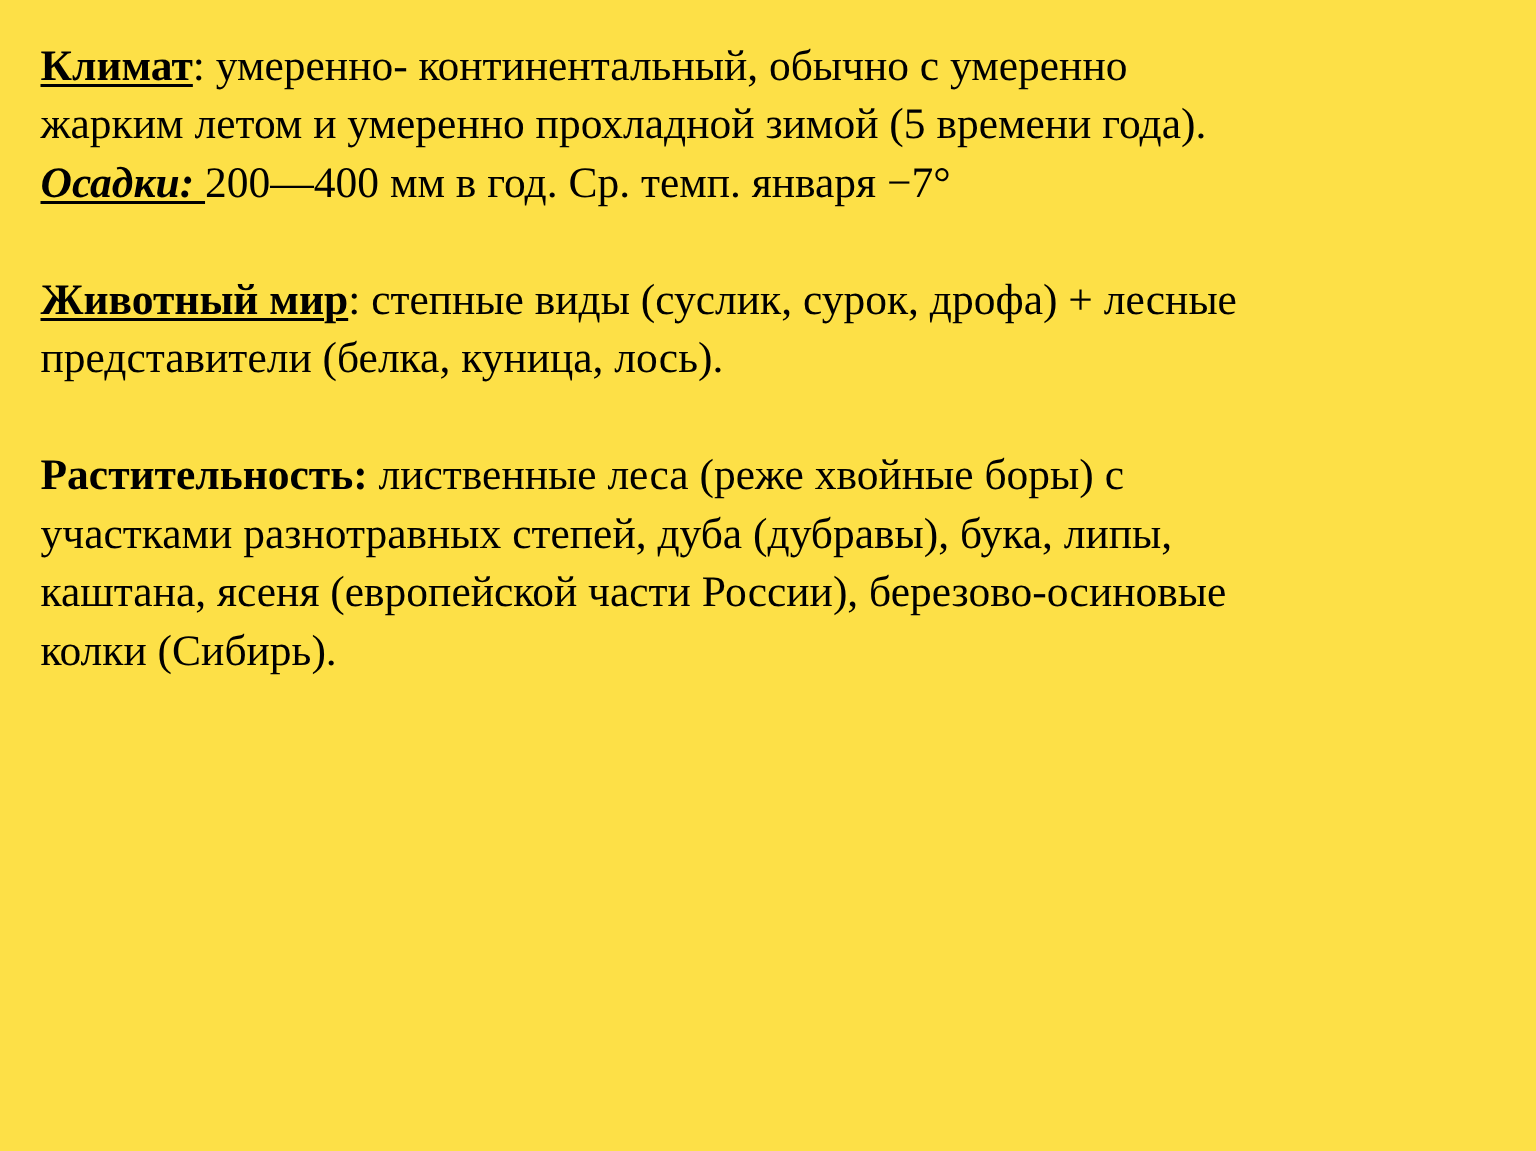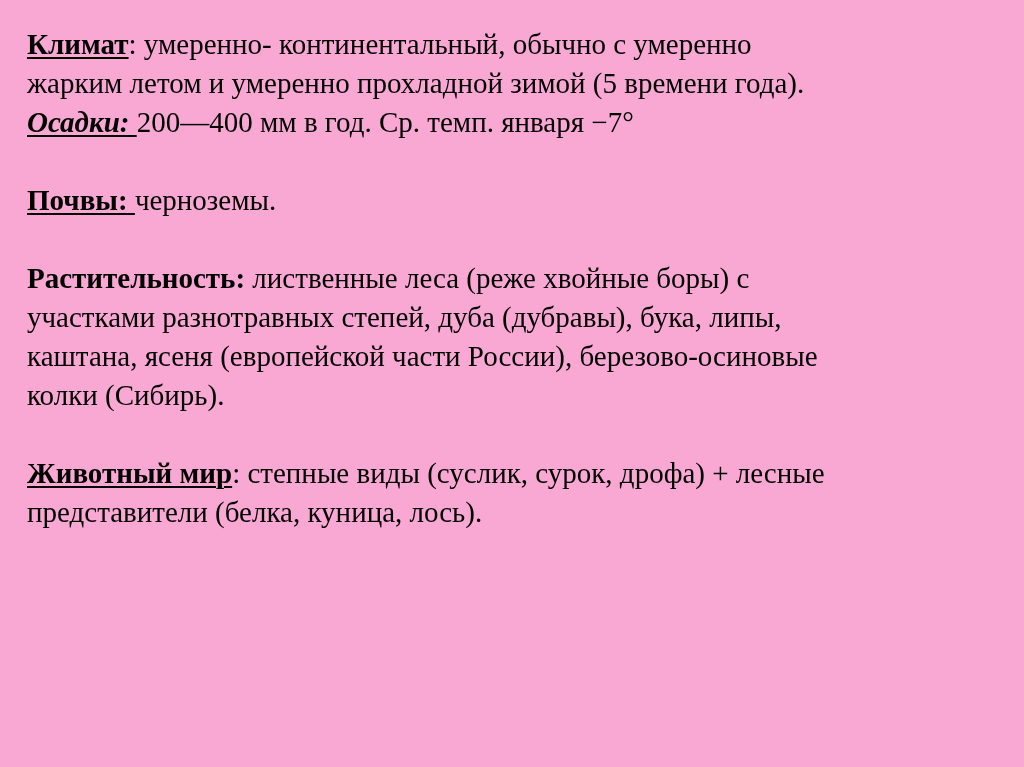--- a/index.html
+++ b/index.html
@@ -5,21 +5,21 @@
   html, body {
     margin: 0;
     padding: 0;
     background: #ffffff;
   }
   .slide {
     position: relative;
     width: 1024px;
     height: 767px;
     box-sizing: border-box;
-    background: #f9a8d4;
+    background: #fde047;
     color: #000000;
     padding: 25px 30px 0 27px;
     font-family: "Liberation Serif", "DejaVu Serif", serif;
     font-size: 29px;
     line-height: 39px;
     overflow: hidden;
   }
   .para {
     margin: 0 0 39px 0;
   }
@@ -43,29 +43,26 @@
 <body>
 
 <div class="slide">
 
   <div class="para">
     <div class="line"><span class="b u">Климат</span><span>: умеренно- континентальный, обычно с умеренно</span></div>
     <div class="line"><span>жарким летом и умеренно прохладной зимой (5 времени года).</span></div>
     <div class="line"><span class="b i u">Осадки: </span><span>200—400 мм в год. Ср. темп. января −7°</span></div>
   </div>
 
+
   <div class="para">
-    <div class="line"><span class="b u">Почвы: </span><span>черноземы.</span></div>
+    <div class="line"><span class="b u">Животный мир</span><span>: степные виды (суслик, сурок, дрофа) + лесные</span></div>
+    <div class="line"><span>представители (белка, куница, лось).</span></div>
   </div>
 
   <div class="para">
     <div class="line"><span class="b">Растительность:</span><span> лиственные леса (реже хвойные боры) с</span></div>
     <div class="line"><span>участками разнотравных степей, дуба (дубравы), бука, липы,</span></div>
     <div class="line"><span>каштана, ясеня (европейской части России), березово-осиновые</span></div>
     <div class="line"><span>колки (Сибирь).</span></div>
   </div>
 
-  <div class="para">
-    <div class="line"><span class="b u">Животный мир</span><span>: степные виды (суслик, сурок, дрофа) + лесные</span></div>
-    <div class="line"><span>представители (белка, куница, лось).</span></div>
-  </div>
-
 </div>
 
 </body></html>

